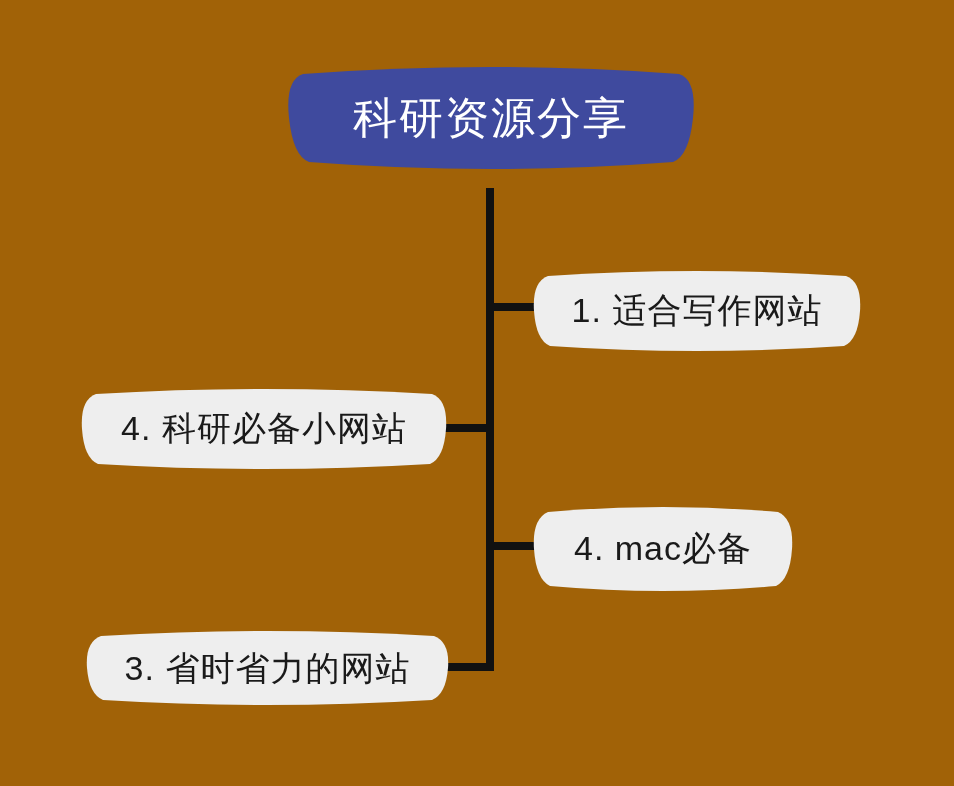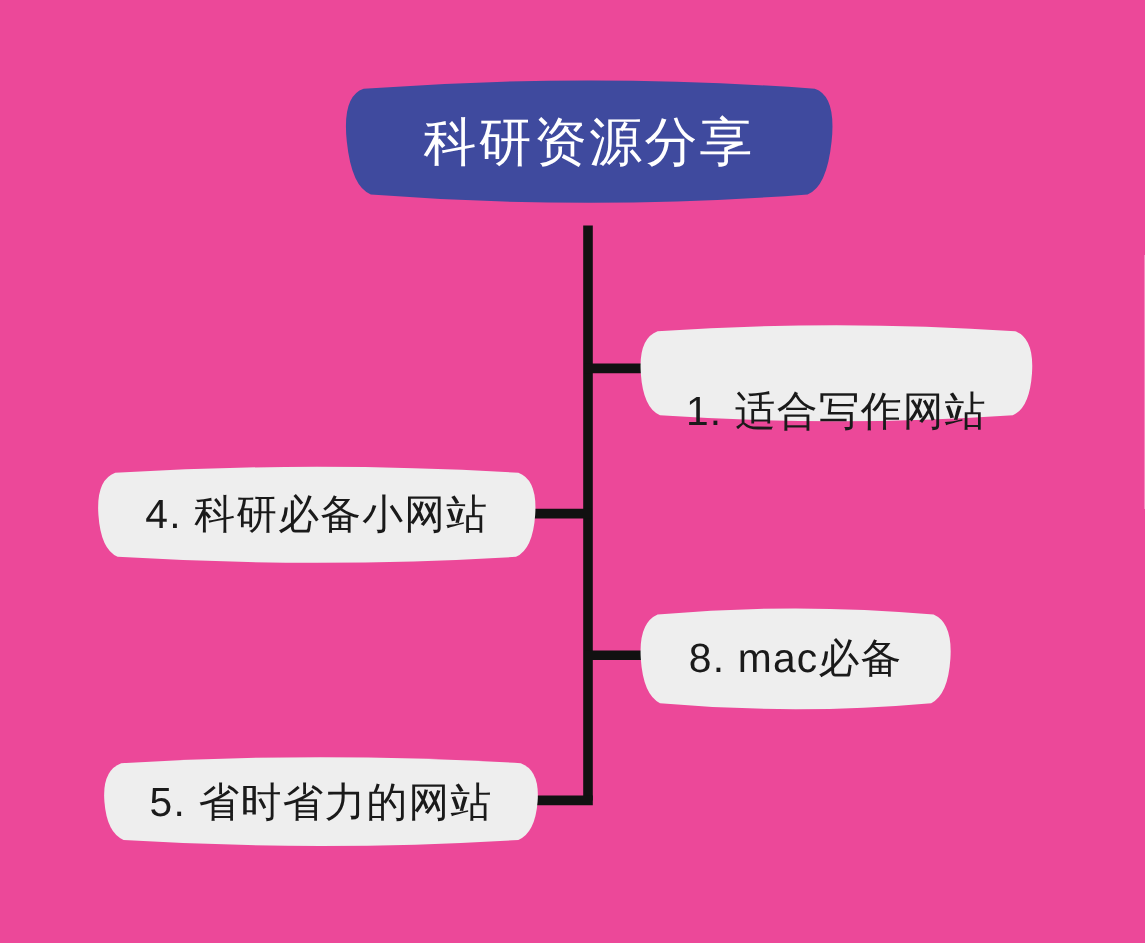--- a/index.html
+++ b/index.html
@@ -42,21 +42,21 @@
   .branch-label {
     color: #1a1a1a;
     font-size: 34px;
     font-weight: 400;
     letter-spacing: 1px;
   }
 </style>
 </head>
 <body>
 
-<div id="mindmap-canvas" style="background: #ec4899;">
+<div id="mindmap-canvas" style="background: #a16207;">
 
   <svg id="mindmap-svg" viewBox="0 0 954 786" xmlns="http://www.w3.org/2000/svg">
 
     <g>
 
       <line id="trunk-line" x1="490" y1="188" x2="490" y2="667" stroke="#111111" stroke-width="8" stroke-linecap="butt"></line>
 
       <line id="stub-1" x1="487" y1="307" x2="536" y2="307" stroke="#111111" stroke-width="8" stroke-linecap="butt"></line>
 
       <line id="stub-2" x1="444" y1="428" x2="493" y2="428" stroke="#111111" stroke-width="8" stroke-linecap="butt"></line>
@@ -104,29 +104,29 @@
              Q 446 694 432 700
              Q 267 710 103 700
              Q 89 694 87 668
              Q 85 642 101 636 Z" fill="#eeeeee"></path>
   </svg>
 
   <div class="node-label root-label" style="left: 285px; top: 66px; width: 412px; height: 104px; color: rgb(255, 255, 255);">
     <span>科研资源分享</span>
   </div>
 
-  <div class="node-label branch-label" style="left: 532px; top: 272px; width: 330px; height: 78px; color: rgb(26, 26, 26); margin-top: 32px;">
+  <div class="node-label branch-label" style="left: 532px; top: 272px; width: 330px; height: 78px; color: rgb(26, 26, 26);">
     <span>1. 适合写作网站</span>
   </div>
 
   <div class="node-label branch-label" style="left: 80px; top: 390px; width: 368px; height: 78px; color: rgb(26, 26, 26);">
     <span>4. 科研必备小网站</span>
   </div>
 
   <div class="node-label branch-label" style="left: 532px; top: 508px; width: 262px; height: 82px; color: rgb(26, 26, 26);">
-    <span>8. mac必备</span>
+    <span>4. mac必备</span>
   </div>
 
   <div class="node-label branch-label" style="left: 85px; top: 632px; width: 365px; height: 74px; color: rgb(26, 26, 26);">
-    <span>5. 省时省力的网站</span>
+    <span>3. 省时省力的网站</span>
   </div>
 
 </div>
 
 </body></html>

